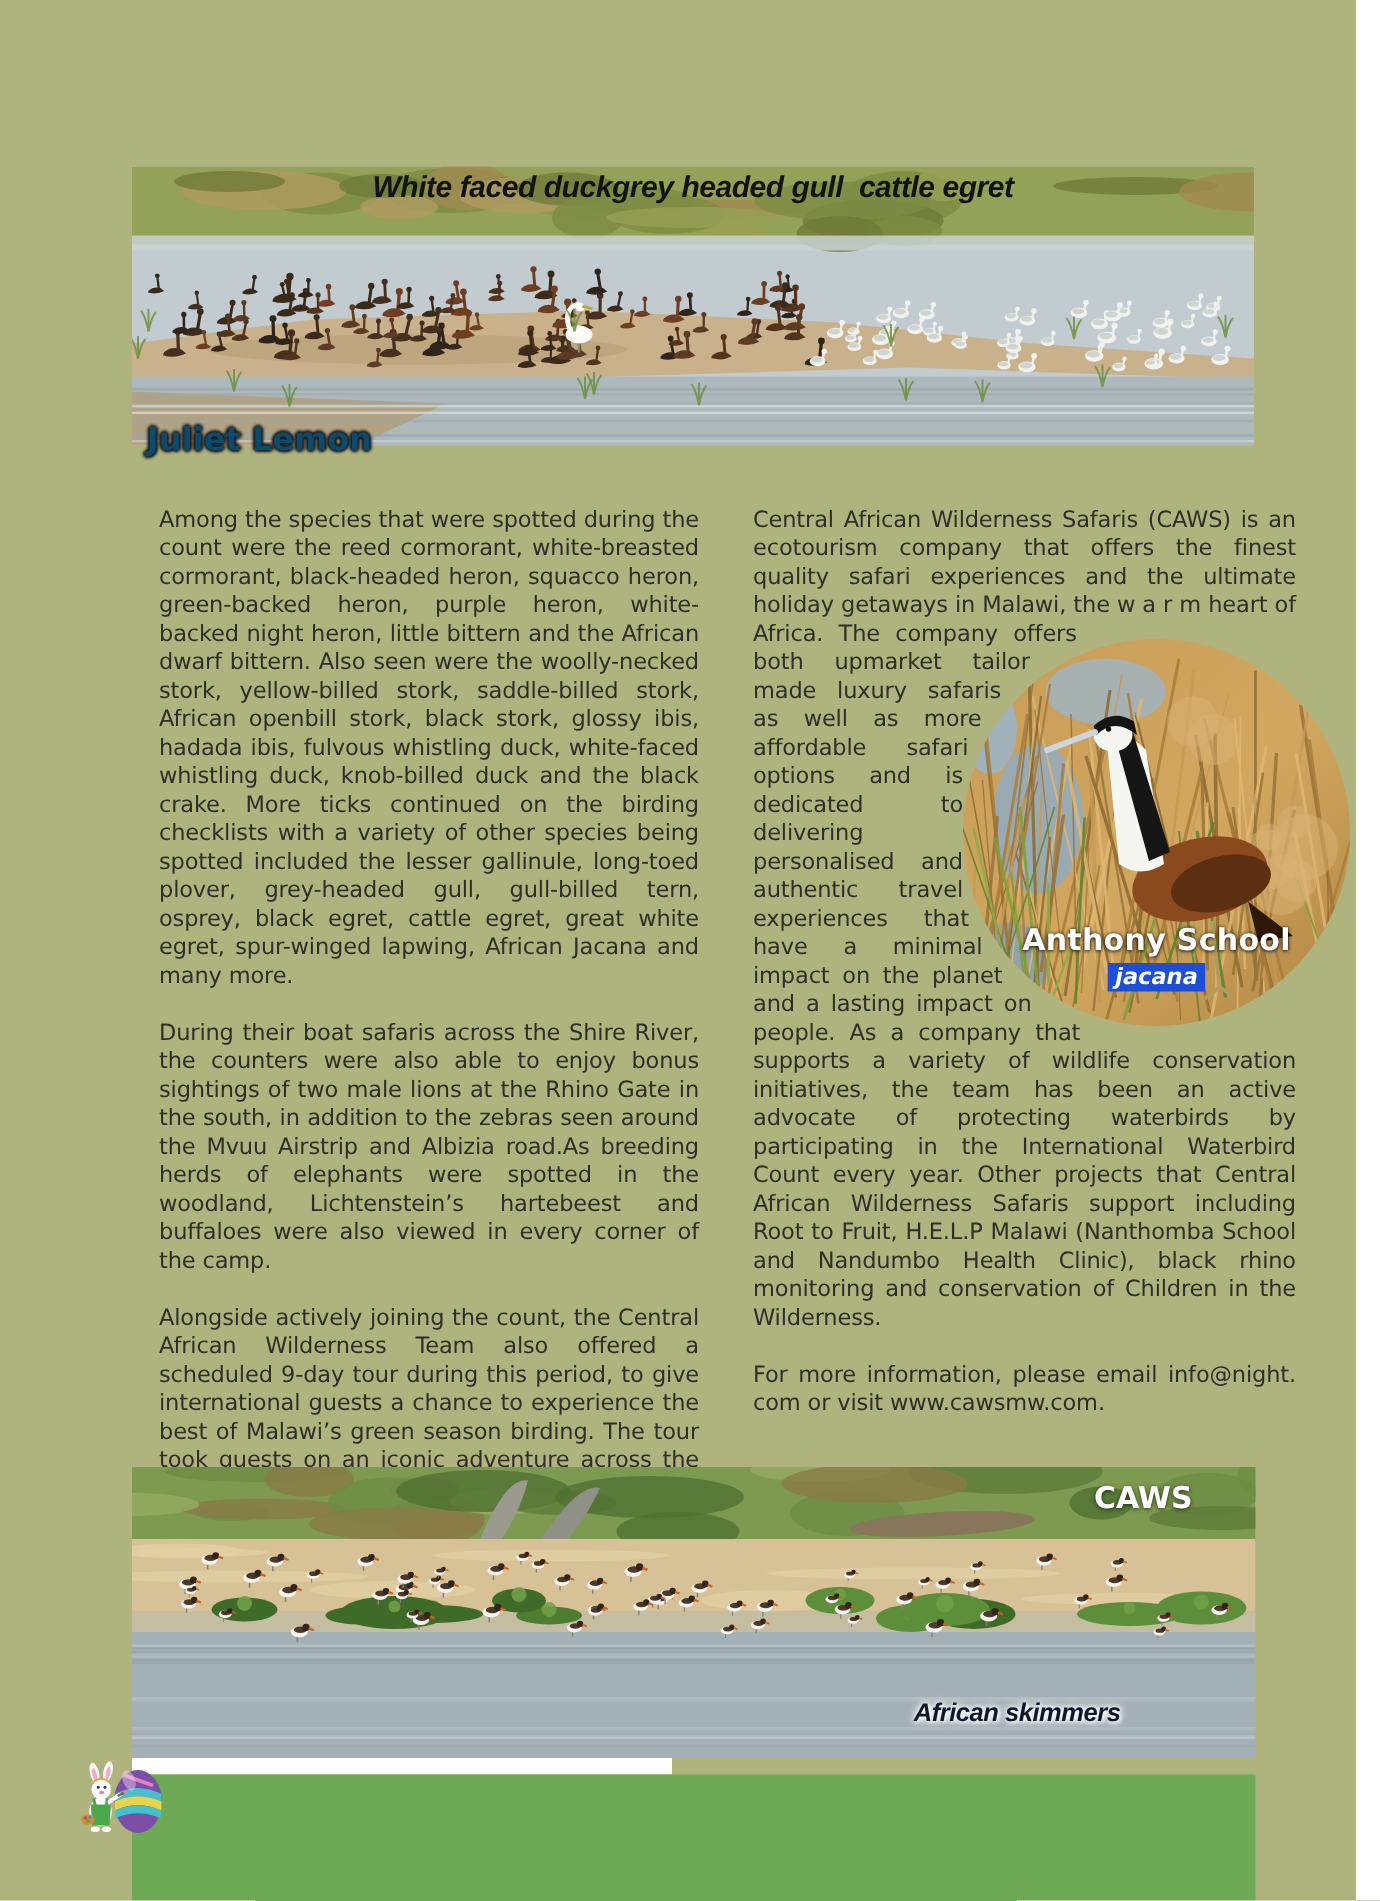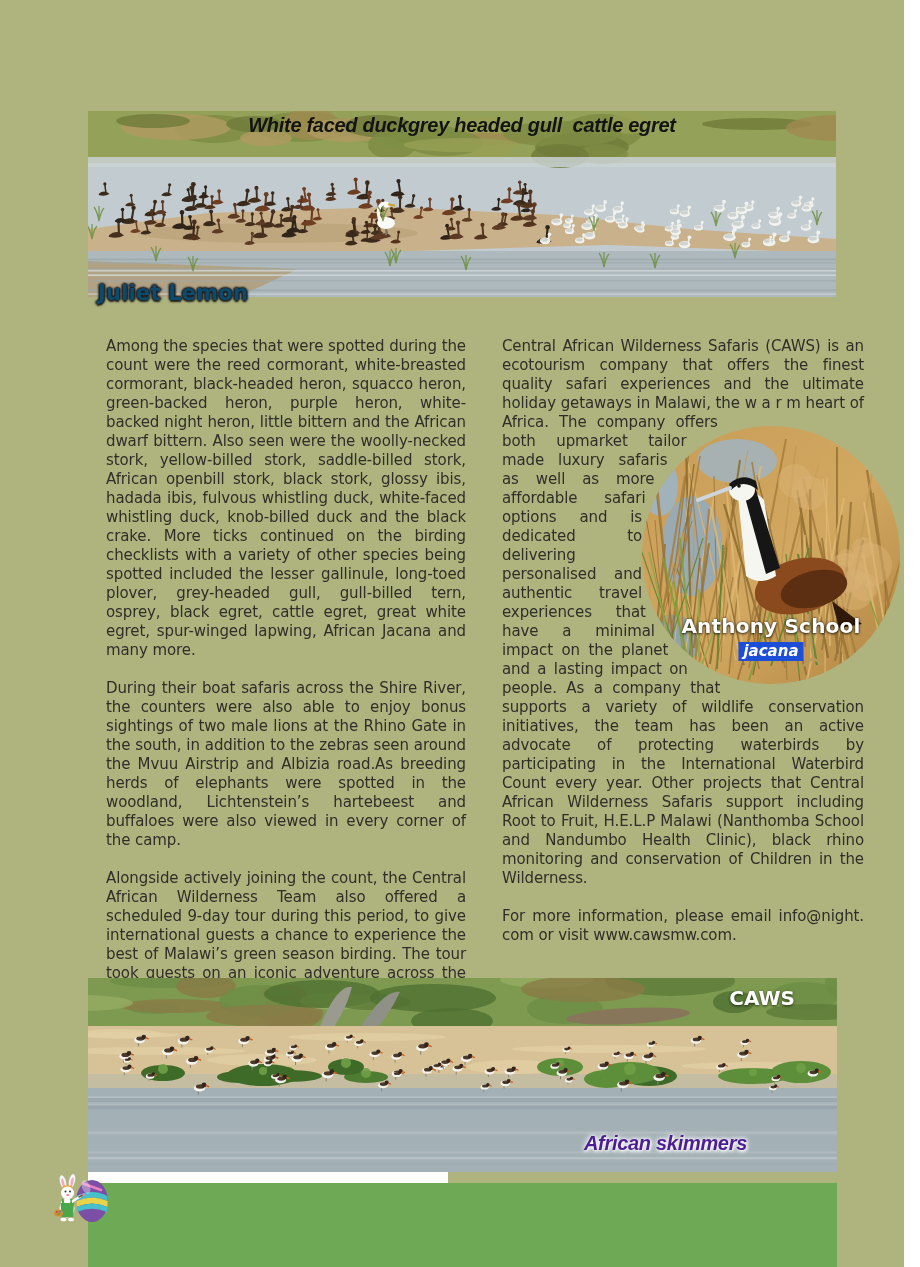--- a/index.html
+++ b/index.html
@@ -37,21 +37,21 @@
     background:#1d4ed8;color:#fff;font-style:italic;font-weight:700;font-size:15px;
     line-height:19px;padding:0 5px;}
 
   
   .bottom-photo{position:absolute;left:88px;top:978px;width:749px;height:194px;border-radius:18px;}
   .bottom-photo svg{width:100%;height:100%;}
   .brand{position:absolute;top:8px;right:42px;font-weight:700;font-size:20px;color:#fff;
     text-shadow:0 1px 3px rgba(0,0,0,.65);}
   .bottom-caption{position:absolute;top:154px;right:90px;
     font-family:"Liberation Sans",sans-serif;font-style:italic;font-weight:700;
-    font-size:20px;color:#4c1d95;letter-spacing:-0.3px;
+    font-size:17px;color:#0f172a;letter-spacing:-0.3px;
     text-shadow:0 0 4px #fff,0 0 7px #fff,1px 1px 3px #fff;}
 
   .white-strip{position:absolute;left:88px;top:1172px;width:360px;height:11px;background:#fdfdfc;}
   .green-block{position:absolute;left:88px;top:1183px;width:749px;height:84px;background:#6ea955;}
   .easter{position:absolute;left:50px;top:1174px;width:64px;height:52px;}
 </style>
 </head>
 <body>
 
 <div class="page">

